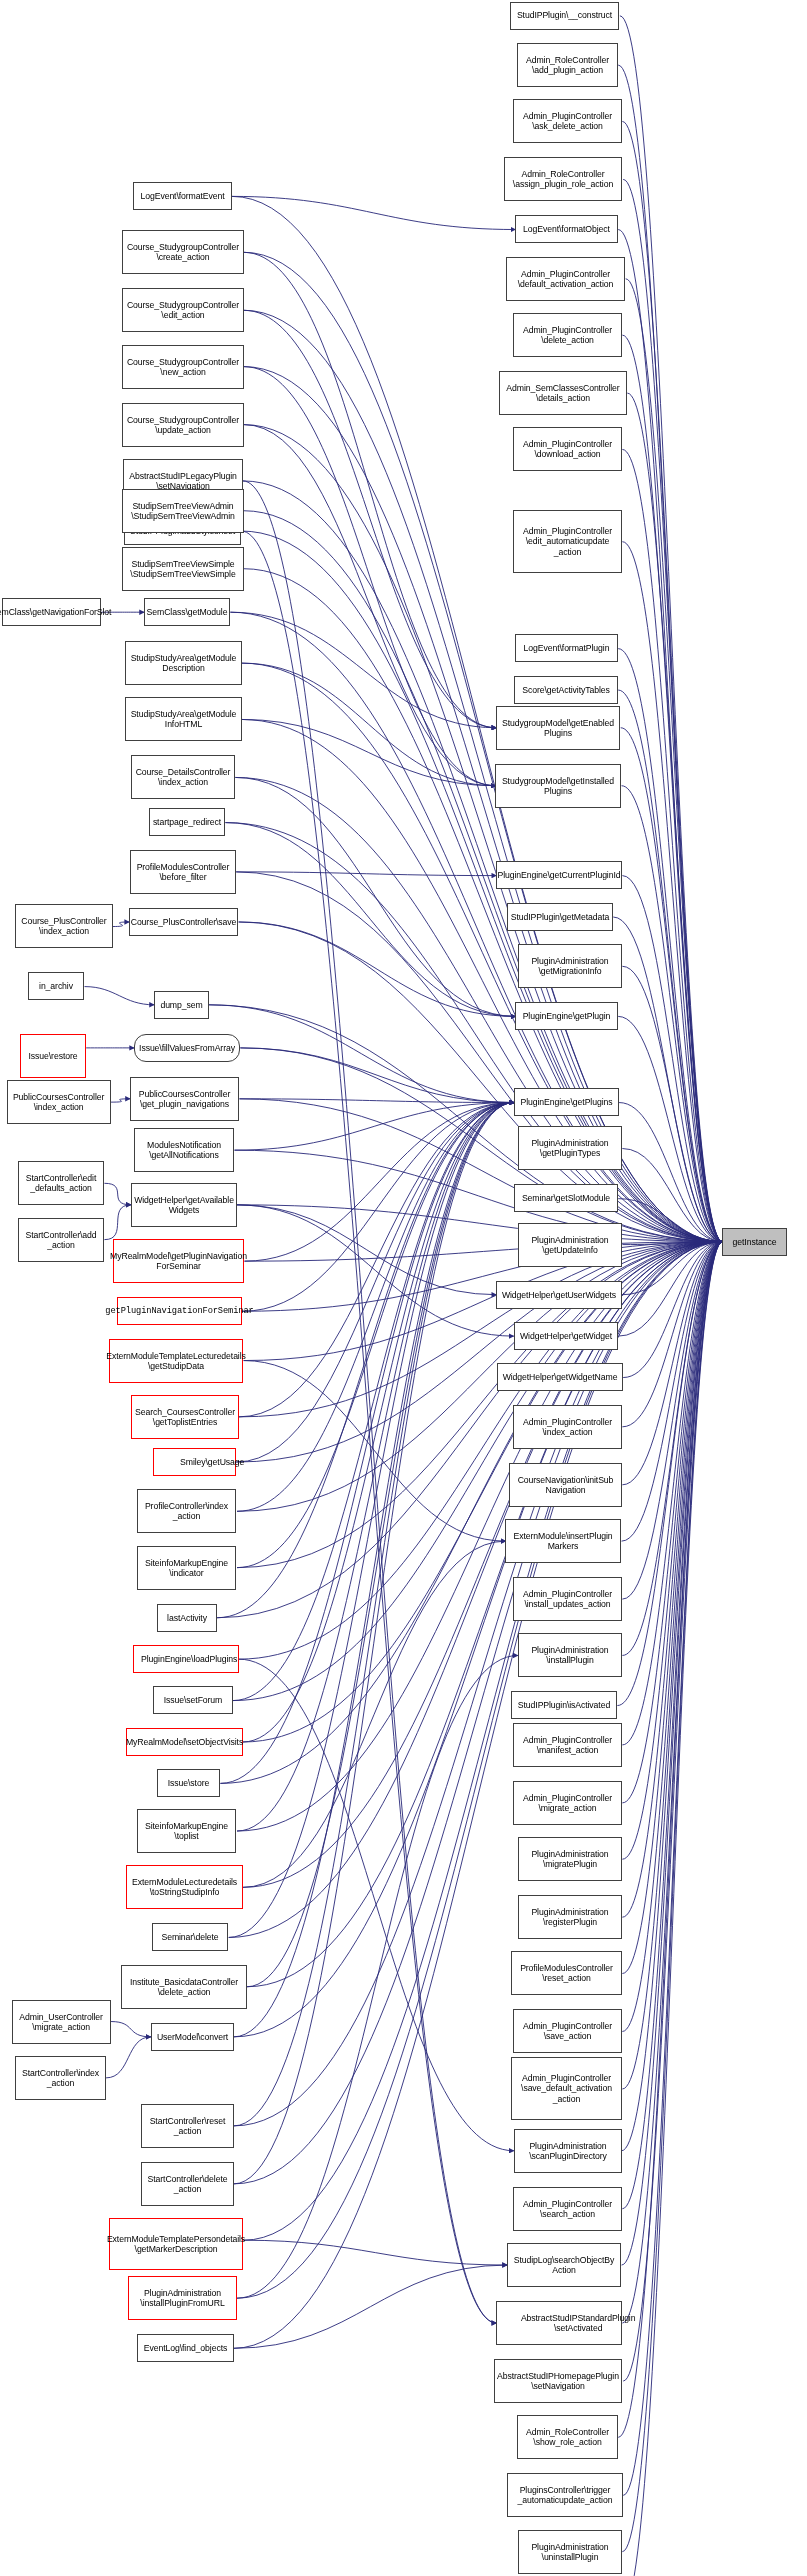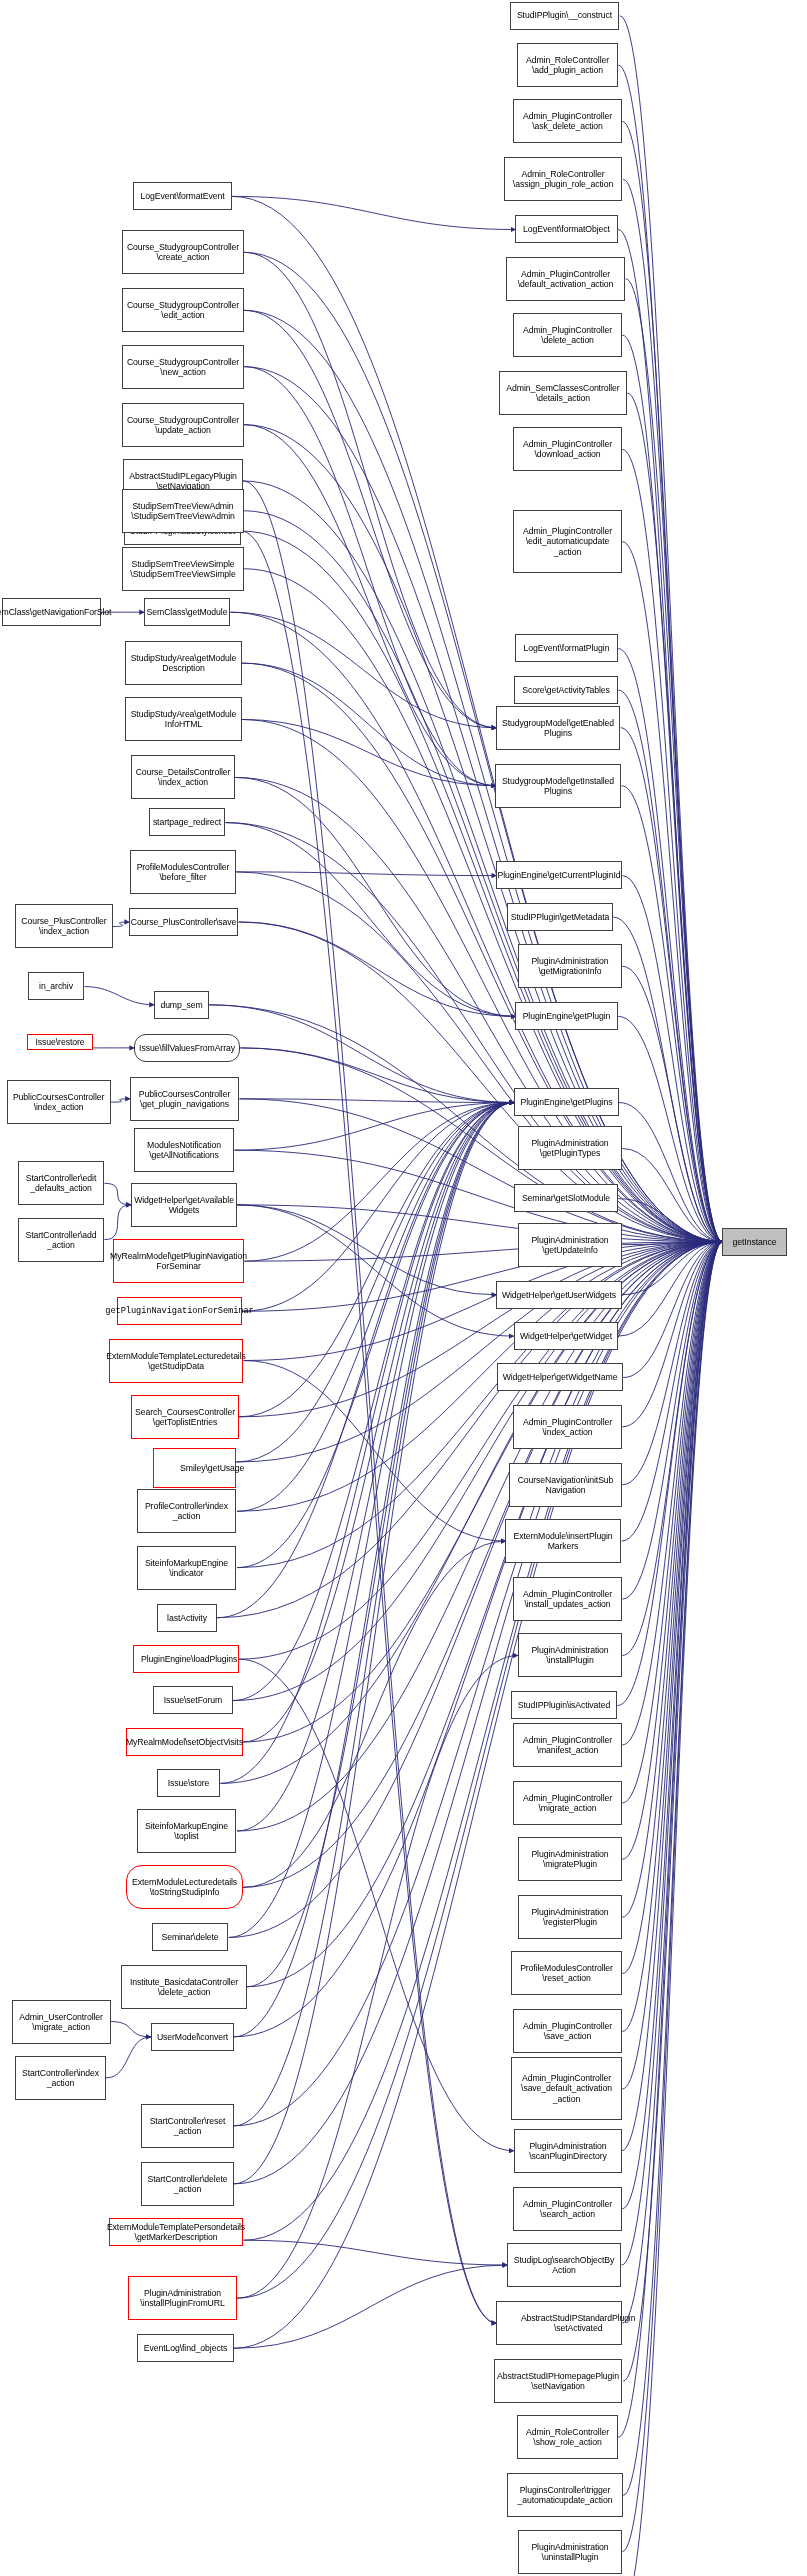--- a/index.html
+++ b/index.html
@@ -203,21 +203,21 @@
         <path d="M 294 374.6 C 431.25 374.6, 461.75 878.6, 599 878.6" marker-end="url(#arrow)"></path>
         <path d="M 294 442.6 C 430.8 442.6, 461.2 948.6, 598 948.6" marker-end="url(#arrow)"></path>
         <path d="M 294 512.6 C 430.8 512.6, 461.2 948.6, 598 948.6" marker-end="url(#arrow)"></path>
       </g>
   </svg>
   <div id="node-layer">
       <div class="node" style="left: 1.7px; top: 598px; width: 99px; height: 28px;">SemClass\getNavigationForSlot</div>
       <div class="node" style="left: 15px; top: 904px; width: 98px; height: 44px;">Course_PlusController
 \index_action</div>
       <div class="node" style="left: 28px; top: 972px; width: 56px; height: 28px;">in_archiv</div>
-      <div class="node red" style="left: 20px; top: 1034px; width: 66px; height: 16px; margin-left: 7px;">Issue\restore</div>
+      <div class="node red" style="left: 20px; top: 1034px; width: 66px; height: 44px;">Issue\restore</div>
       <div class="node" style="left: 6.6px; top: 1080px; width: 104px; height: 44px;">PublicCoursesController
 \index_action</div>
       <div class="node" style="left: 18px; top: 1161px; width: 86px; height: 44px;">StartController\edit
 _defaults_action</div>
       <div class="node" style="left: 18px; top: 1218px; width: 86px; height: 44px;">StartController\add
 _action</div>
       <div class="node" style="left: 11.6px; top: 2000px; width: 99px; height: 44px;">Admin_UserController
 \migrate_action</div>
       <div class="node" style="left: 15px; top: 2056px; width: 91px; height: 44px;">StartController\index
 _action</div>
@@ -256,43 +256,43 @@
 \getAllNotifications</div>
       <div class="node" style="left: 131px; top: 1183px; width: 106px; height: 44px;">WidgetHelper\getAvailable
 Widgets</div>
       <div class="node red" style="left: 113px; top: 1239px; width: 131px; height: 44px;">MyRealmModel\getPluginNavigation
 ForSeminar</div>
       <div class="node red" style="left: 117px; top: 1297px; width: 125px; height: 28px; font-family: Liberation Mono, monospace;">getPluginNavigationForSeminar</div>
       <div class="node red" style="left: 109px; top: 1339px; width: 134px; height: 44px;">ExternModuleTemplateLecturedetails
 \getStudipData</div>
       <div class="node red" style="left: 131px; top: 1395px; width: 108px; height: 44px;">Search_CoursesController
 \getToplistEntries</div>
-      <div class="node red" style="left: 153px; top: 1448px; width: 83px; height: 40px; padding-left: 37px;">Smiley\getUsage</div>
+      <div class="node red" style="left: 153px; top: 1448px; width: 83px; height: 28px; padding-left: 37px;">Smiley\getUsage</div>
       <div class="node" style="left: 137px; top: 1489px; width: 99px; height: 44px;">ProfileController\index
 _action</div>
       <div class="node" style="left: 137px; top: 1546px; width: 99px; height: 44px;">SiteinfoMarkupEngine
 \indicator</div>
       <div class="node" style="left: 157px; top: 1604px; width: 60px; height: 28px;">lastActivity</div>
       <div class="node red" style="left: 133px; top: 1645px; width: 106px; height: 28px; padding-left: 8px;">PluginEngine\loadPlugins</div>
       <div class="node" style="left: 153px; top: 1686px; width: 80px; height: 28px;">Issue\setForum</div>
       <div class="node red" style="left: 126px; top: 1728px; width: 117px; height: 28px; text-align: right;">MyRealmModel\setObjectVisits</div>
       <div class="node" style="left: 157px; top: 1769px; width: 63px; height: 28px;">Issue\store</div>
       <div class="node" style="left: 137px; top: 1809px; width: 99px; height: 44px;">SiteinfoMarkupEngine
 \toplist</div>
-      <div class="node red" style="left: 126px; top: 1865px; width: 117px; height: 44px; border-radius: 16px;">ExternModuleLecturedetails
+      <div class="node red" style="left: 126px; top: 1865px; width: 117px; height: 44px;">ExternModuleLecturedetails
 \toStringStudipInfo</div>
       <div class="node" style="left: 152px; top: 1923px; width: 76px; height: 28px;">Seminar\delete</div>
       <div class="node" style="left: 121px; top: 1965px; width: 126px; height: 44px;">Institute_BasicdataController
 \delete_action</div>
       <div class="node" style="left: 151px; top: 2023px; width: 83px; height: 28px;">UserModel\convert</div>
       <div class="node" style="left: 141px; top: 2104px; width: 93px; height: 44px;">StartController\reset
 _action</div>
       <div class="node" style="left: 141px; top: 2162px; width: 93px; height: 44px;">StartController\delete
 _action</div>
-      <div class="node red" style="left: 109px; top: 2218px; width: 134px; height: 28px;">ExternModuleTemplatePersondetails
+      <div class="node red" style="left: 109px; top: 2218px; width: 134px; height: 52px;">ExternModuleTemplatePersondetails
 \getMarkerDescription</div>
       <div class="node red" style="left: 128px; top: 2276px; width: 109px; height: 44px;">PluginAdministration
 \installPluginFromURL</div>
       <div class="node" style="left: 137px; top: 2334px; width: 97px; height: 28px;">EventLog\find_objects</div>
       <div class="node" style="left: 510px; top: 1.7px; width: 109px; height: 28px;">StudIPPlugin\__construct</div>
       <div class="node" style="left: 517px; top: 43px; width: 101px; height: 44px;">Admin_RoleController
 \add_plugin_action</div>
       <div class="node" style="left: 513px; top: 99px; width: 109px; height: 44px;">Admin_PluginController
 \ask_delete_action</div>
       <div class="node" style="left: 504px; top: 157px; width: 118px; height: 44px;">Admin_RoleController

